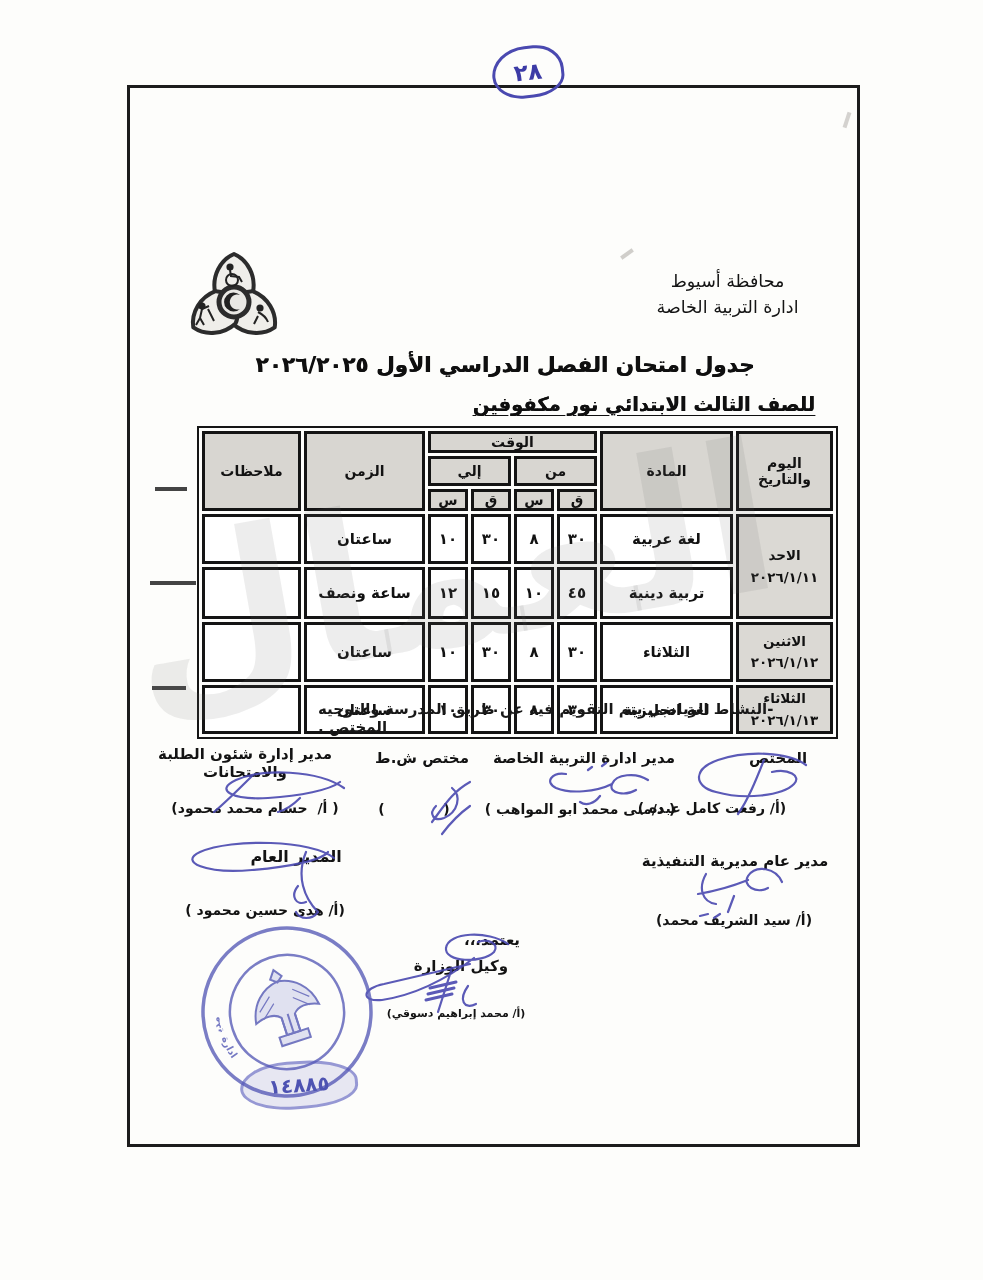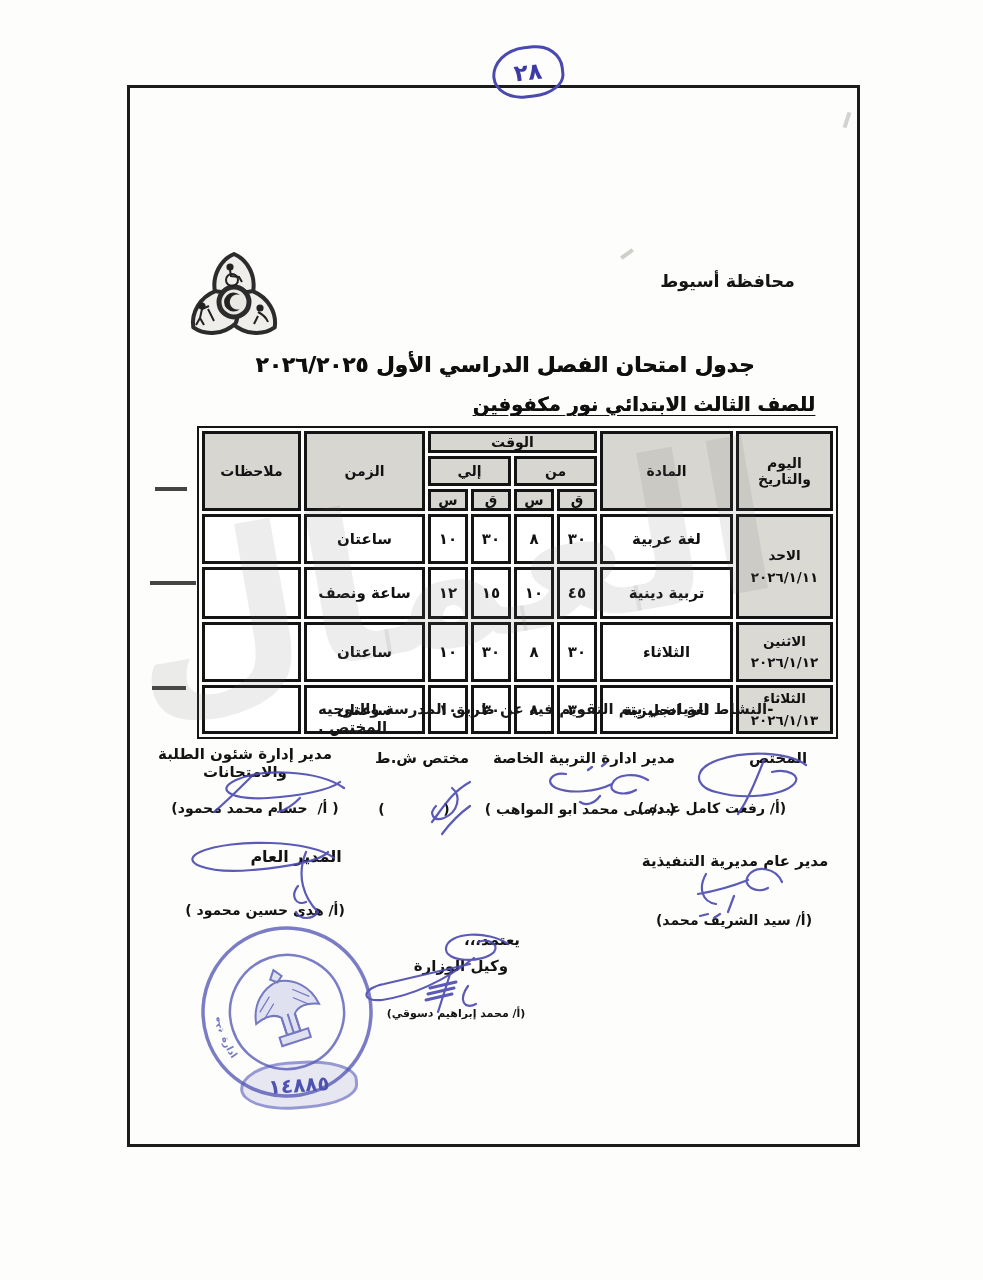--- a/index.html
+++ b/index.html
@@ -15,21 +15,21 @@
   
   .badge{
     left:492px;top:46px;width:66px;height:46px;z-index:45;
     border:3px solid #4a49b0;border-radius:55% 45% 52% 48% / 62% 55% 45% 52%;
     transform:rotate(-6deg);
     display:flex;align-items:center;justify-content:center;
     color:#3c3ba6;font-size:23px;font-weight:bold;
   }
   .org{
     left:585px;top:268px;width:285px;text-align:center;direction:rtl;
-    font-weight:bold;font-size:17.5px;line-height:1.5;color:#141414;
+    font-weight:normal;font-size:17.5px;line-height:1.5;color:#141414;
   }
   .title{
     left:195px;top:352px;width:620px;text-align:center;direction:rtl;
     font-size:21.5px;font-weight:900;color:#0f0f0f;
     text-shadow:0.5px 0 currentColor;
   }
   .subtitle{
     left:195px;top:393px;width:620px;direction:rtl;
     font-size:19.5px;font-weight:900;color:#0f0f0f;
     text-decoration:underline;text-underline-offset:4px;
@@ -106,20 +106,21 @@
 <div class="bleed" style="left:155px;top:487px;width:32px;"></div>
 <div class="bleed" style="left:150px;top:581px;width:46px;"></div>
 <div class="bleed" style="left:152px;top:686px;width:34px;"></div>
 
 <div class="abs badge">
   <span>٢٨</span>
 </div>
 
 <div class="abs org">
   <div>محافظة أسيوط</div>
+  <div>ادارة التربية الخاصة</div>
 </div>
 
 <div class="abs" style="left:172px;top:244px;">
   <svg width="124" height="108" viewBox="0 0 124 108">
     <g fill="#efeeea" stroke="#2c2c2c" stroke-width="4" stroke-linejoin="round">
       <path d="M62 10 C76 16 84 32 81 48 C74 60 50 60 43 48 C40 32 48 16 62 10 Z"></path>
       <path d="M62 10 C76 16 84 32 81 48 C74 60 50 60 43 48 C40 32 48 16 62 10 Z" transform="rotate(122 62 58)"></path>
       <path d="M62 10 C76 16 84 32 81 48 C74 60 50 60 43 48 C40 32 48 16 62 10 Z" transform="rotate(-122 62 58)"></path>
     </g>
     <circle cx="62" cy="58" r="15" fill="#e9e8e4" stroke="#2c2c2c" stroke-width="5"></circle>

